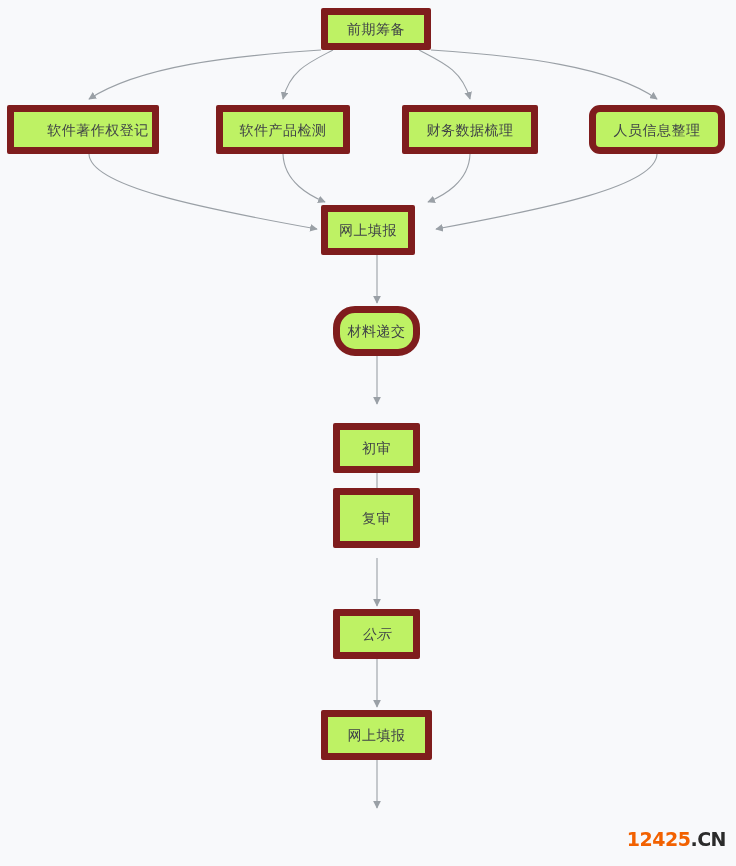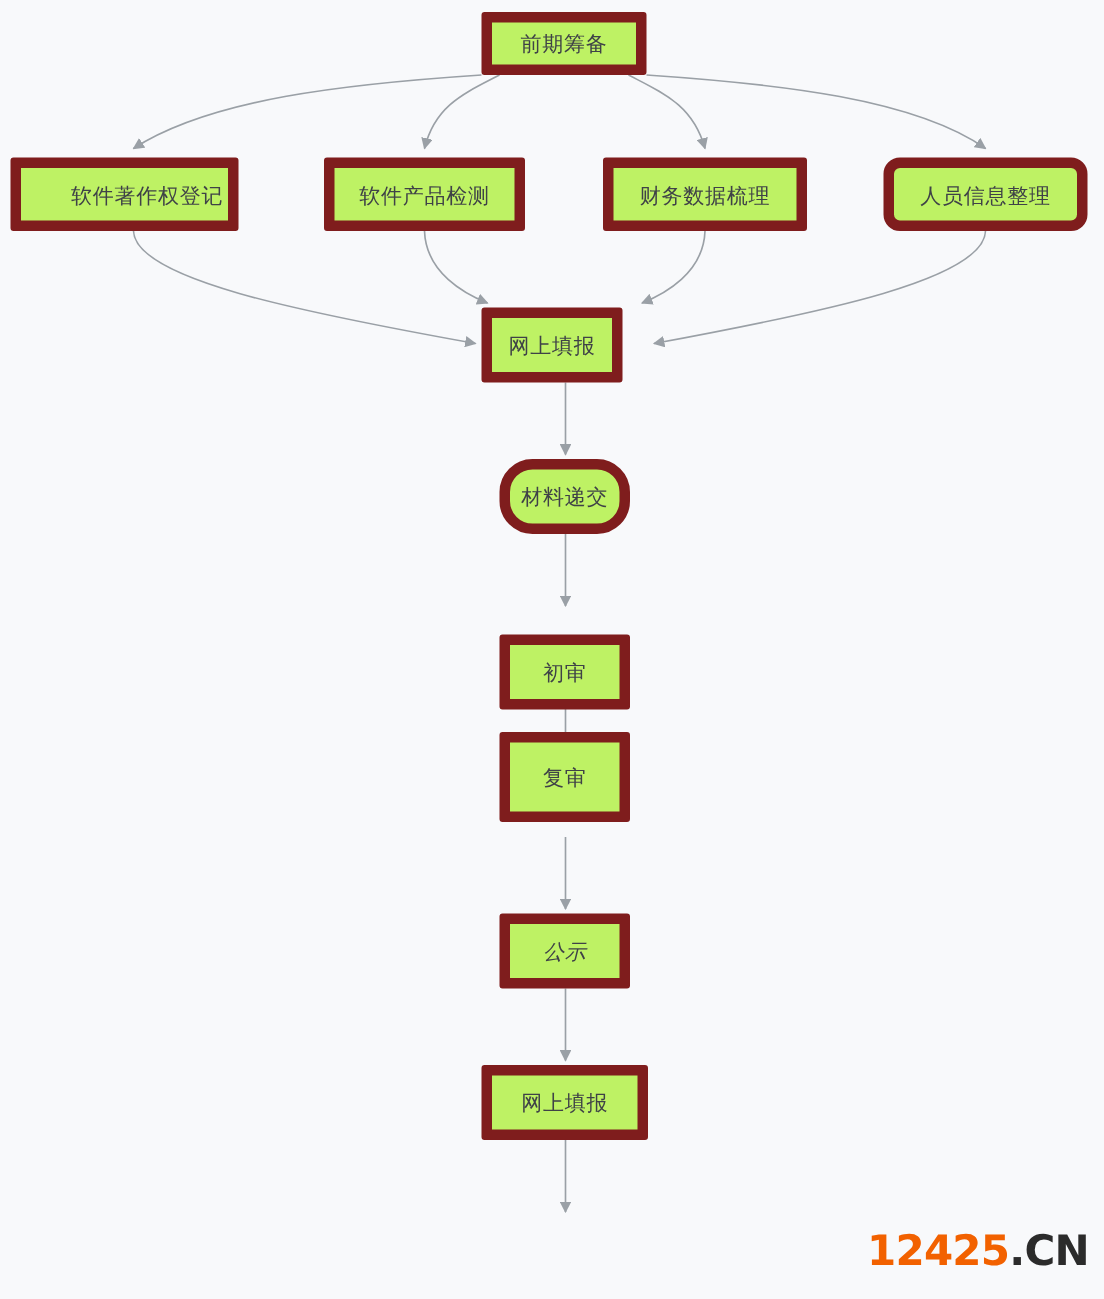--- a/index.html
+++ b/index.html
@@ -41,21 +41,21 @@
     font-size: 14px;
     line-height: 1;
     letter-spacing: 0.5px;
     white-space: nowrap;
     user-select: none;
   }
   #watermark {
     position: absolute;
     right: 10px;
     bottom: 16px;
-    font-size: 28px;
+    font-size: 19px;
     font-weight: bold;
     letter-spacing: -0.5px;
     font-family: "DejaVu Sans", "Liberation Sans", sans-serif;
   }
   #watermark .wm-num { color: #f26100; }
   #watermark .wm-dot { color: #2b2b2b; }
   #watermark .wm-tld { color: #2b2b2b; }
 </style>
 </head>
 <body>

